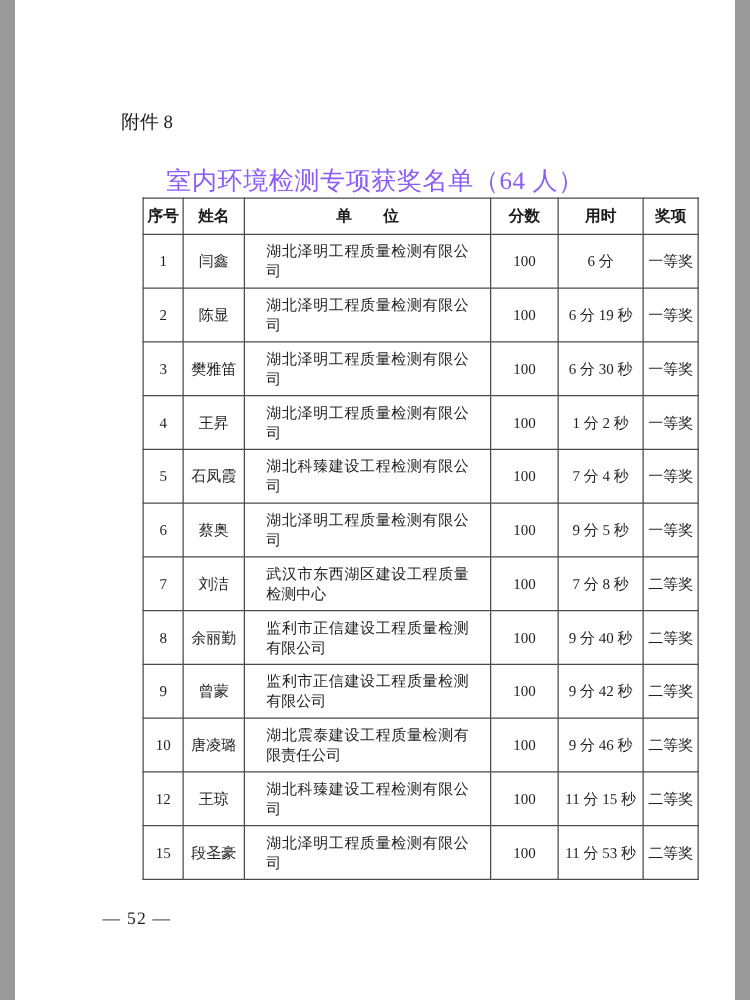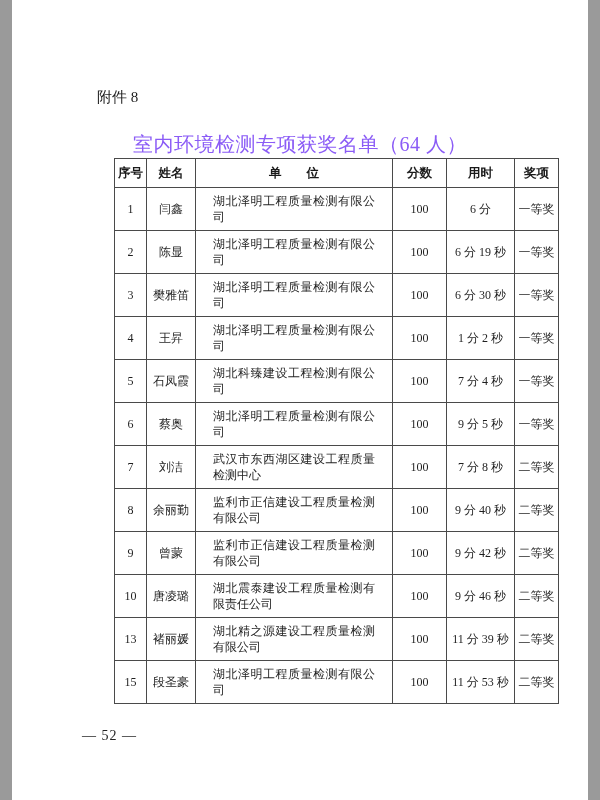--- a/index.html
+++ b/index.html
@@ -187,25 +187,25 @@
   </tr>
         <tr>
     <td class="c-no">10</td>
     <td class="c-name">唐凌璐</td>
     <td class="c-unit">湖北震泰建设工程质量检测有限责任公司</td>
     <td class="c-score">100</td>
     <td class="c-time">9 分 46 秒</td>
     <td class="c-award">二等奖</td>
   </tr>
         <tr>
-    <td class="c-no">13</td>
-    <td class="c-name">褚丽媛</td>
-    <td class="c-unit">湖北精之源建设工程质量检测有限公司</td>
-    <td class="c-score">100</td>
-    <td class="c-time">11 分 39 秒</td>
+    <td class="c-no">12</td>
+    <td class="c-name">王琼</td>
+    <td class="c-unit">湖北科臻建设工程检测有限公司</td>
+    <td class="c-score">100</td>
+    <td class="c-time">11 分 15 秒</td>
     <td class="c-award">二等奖</td>
   </tr>
         <tr>
     <td class="c-no">15</td>
     <td class="c-name">段圣豪</td>
     <td class="c-unit">湖北泽明工程质量检测有限公司</td>
     <td class="c-score">100</td>
     <td class="c-time">11 分 53 秒</td>
     <td class="c-award">二等奖</td>
   </tr>

